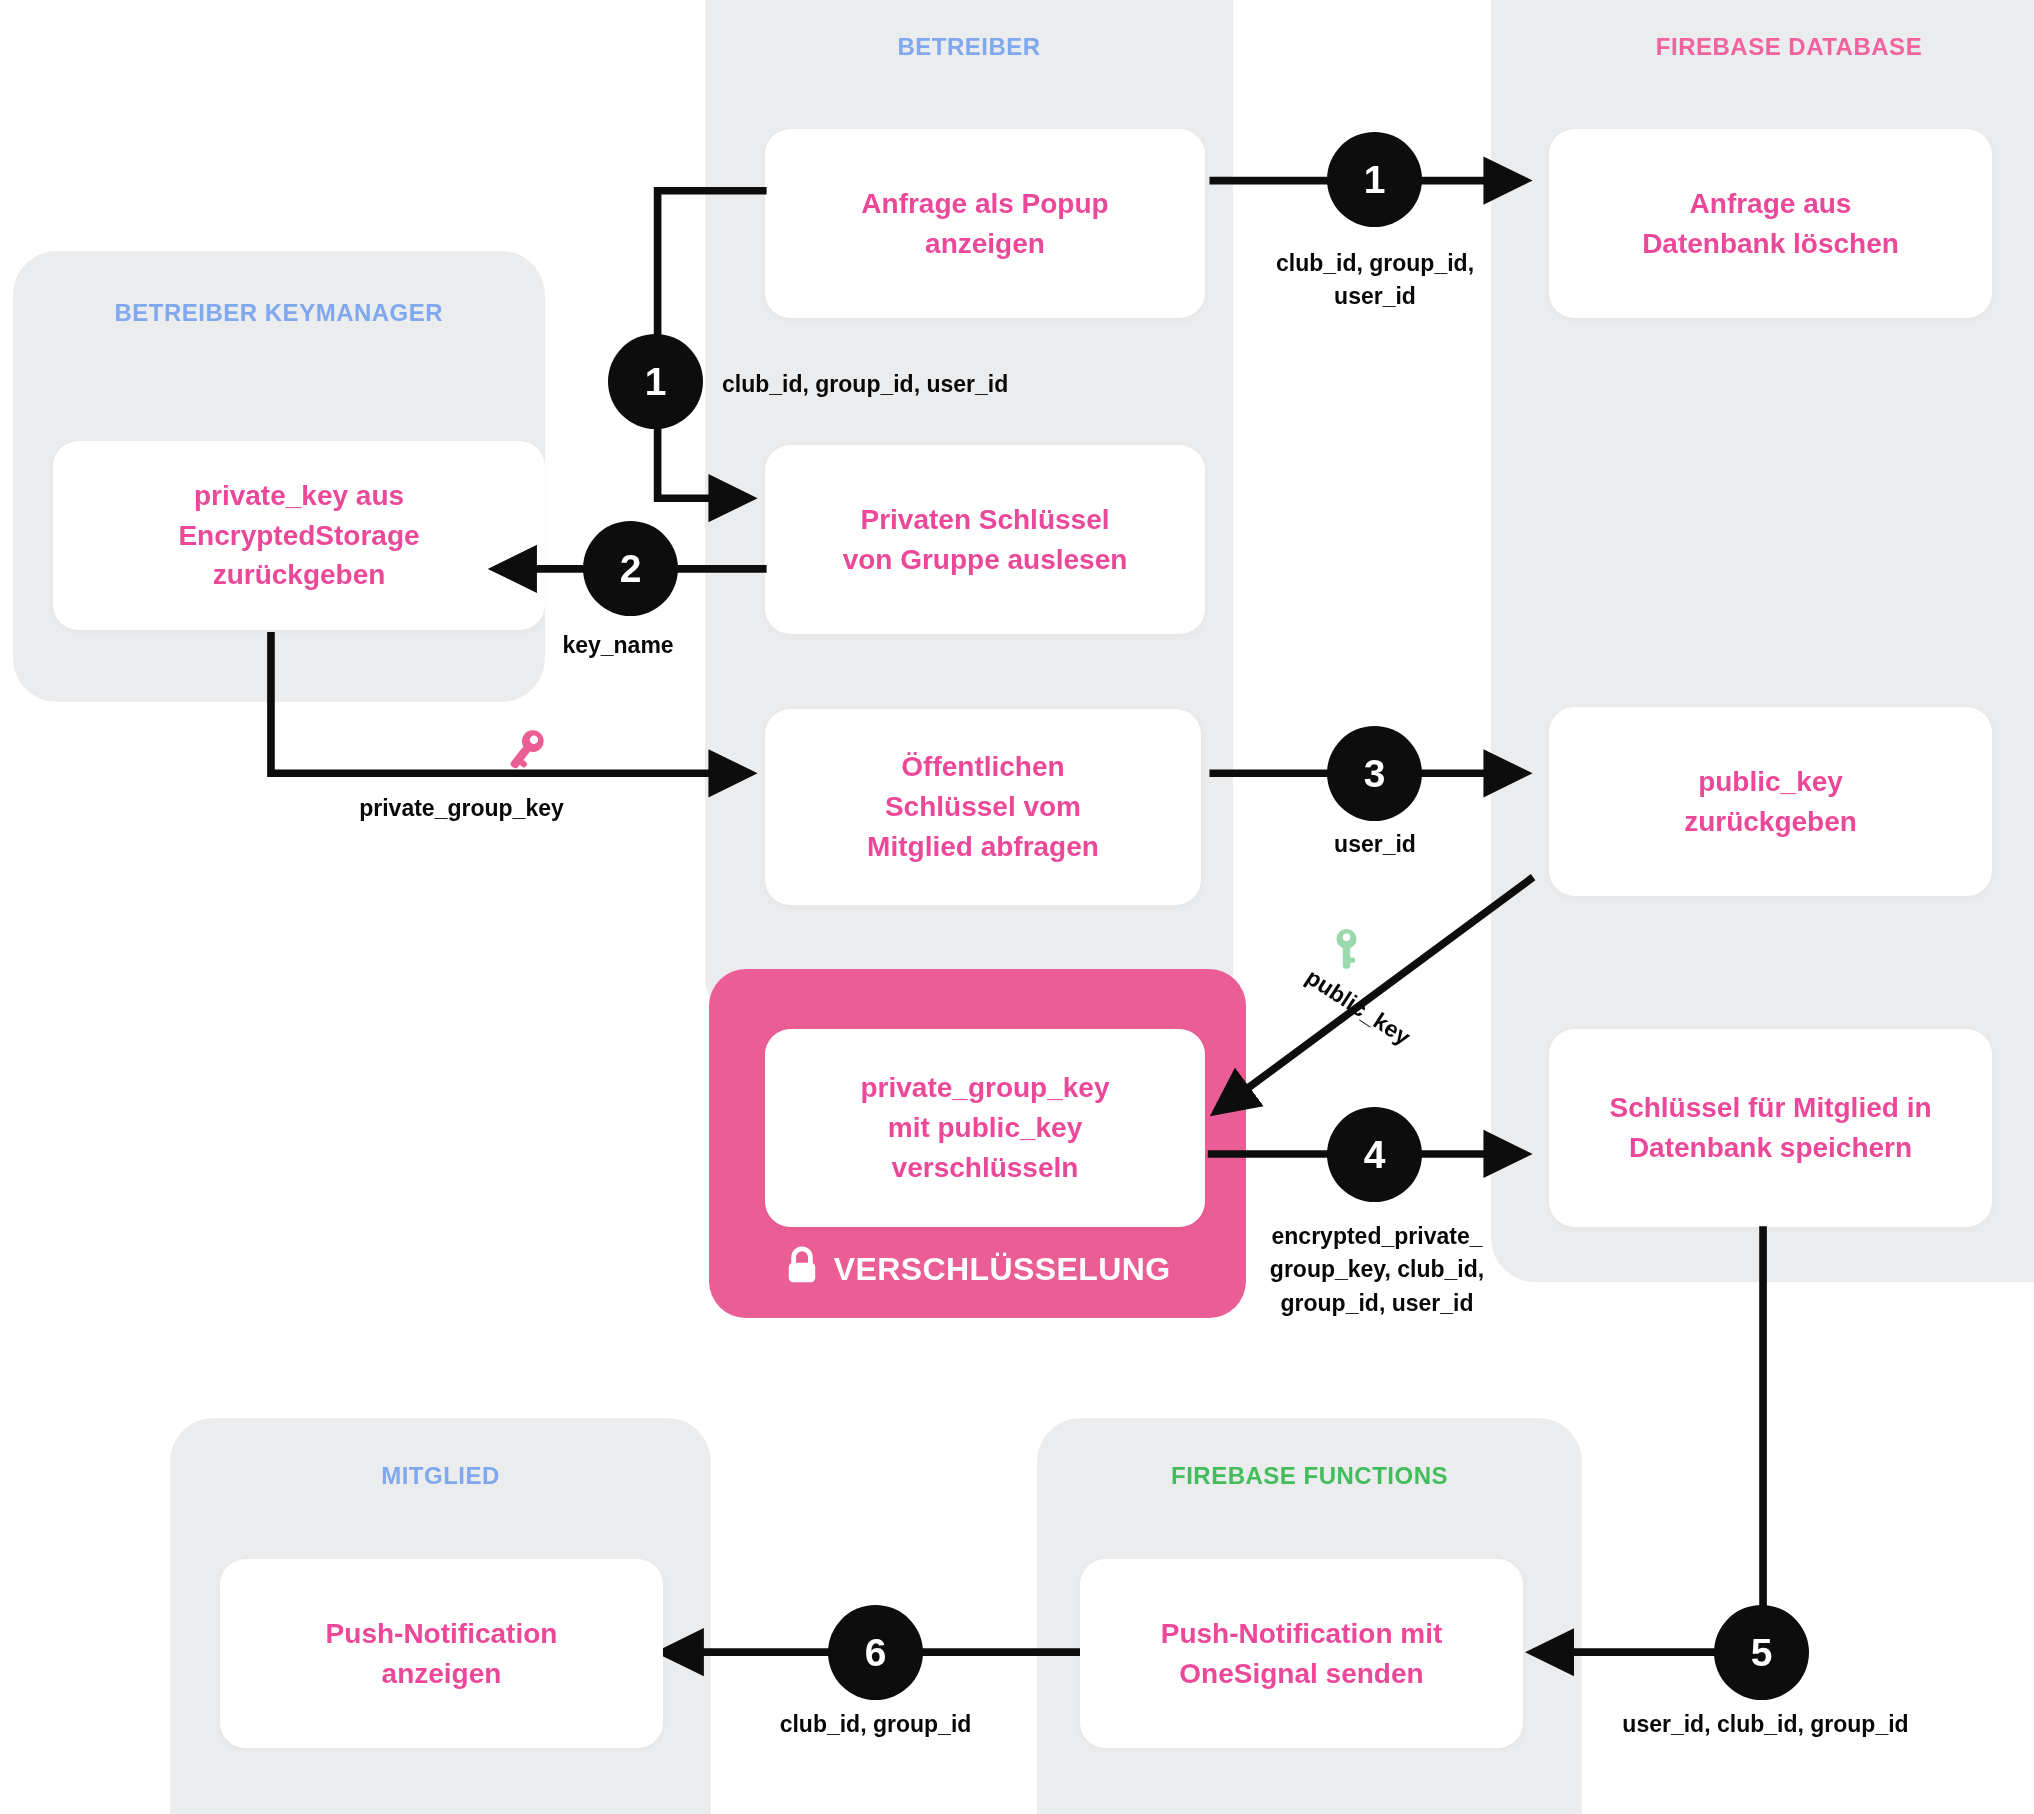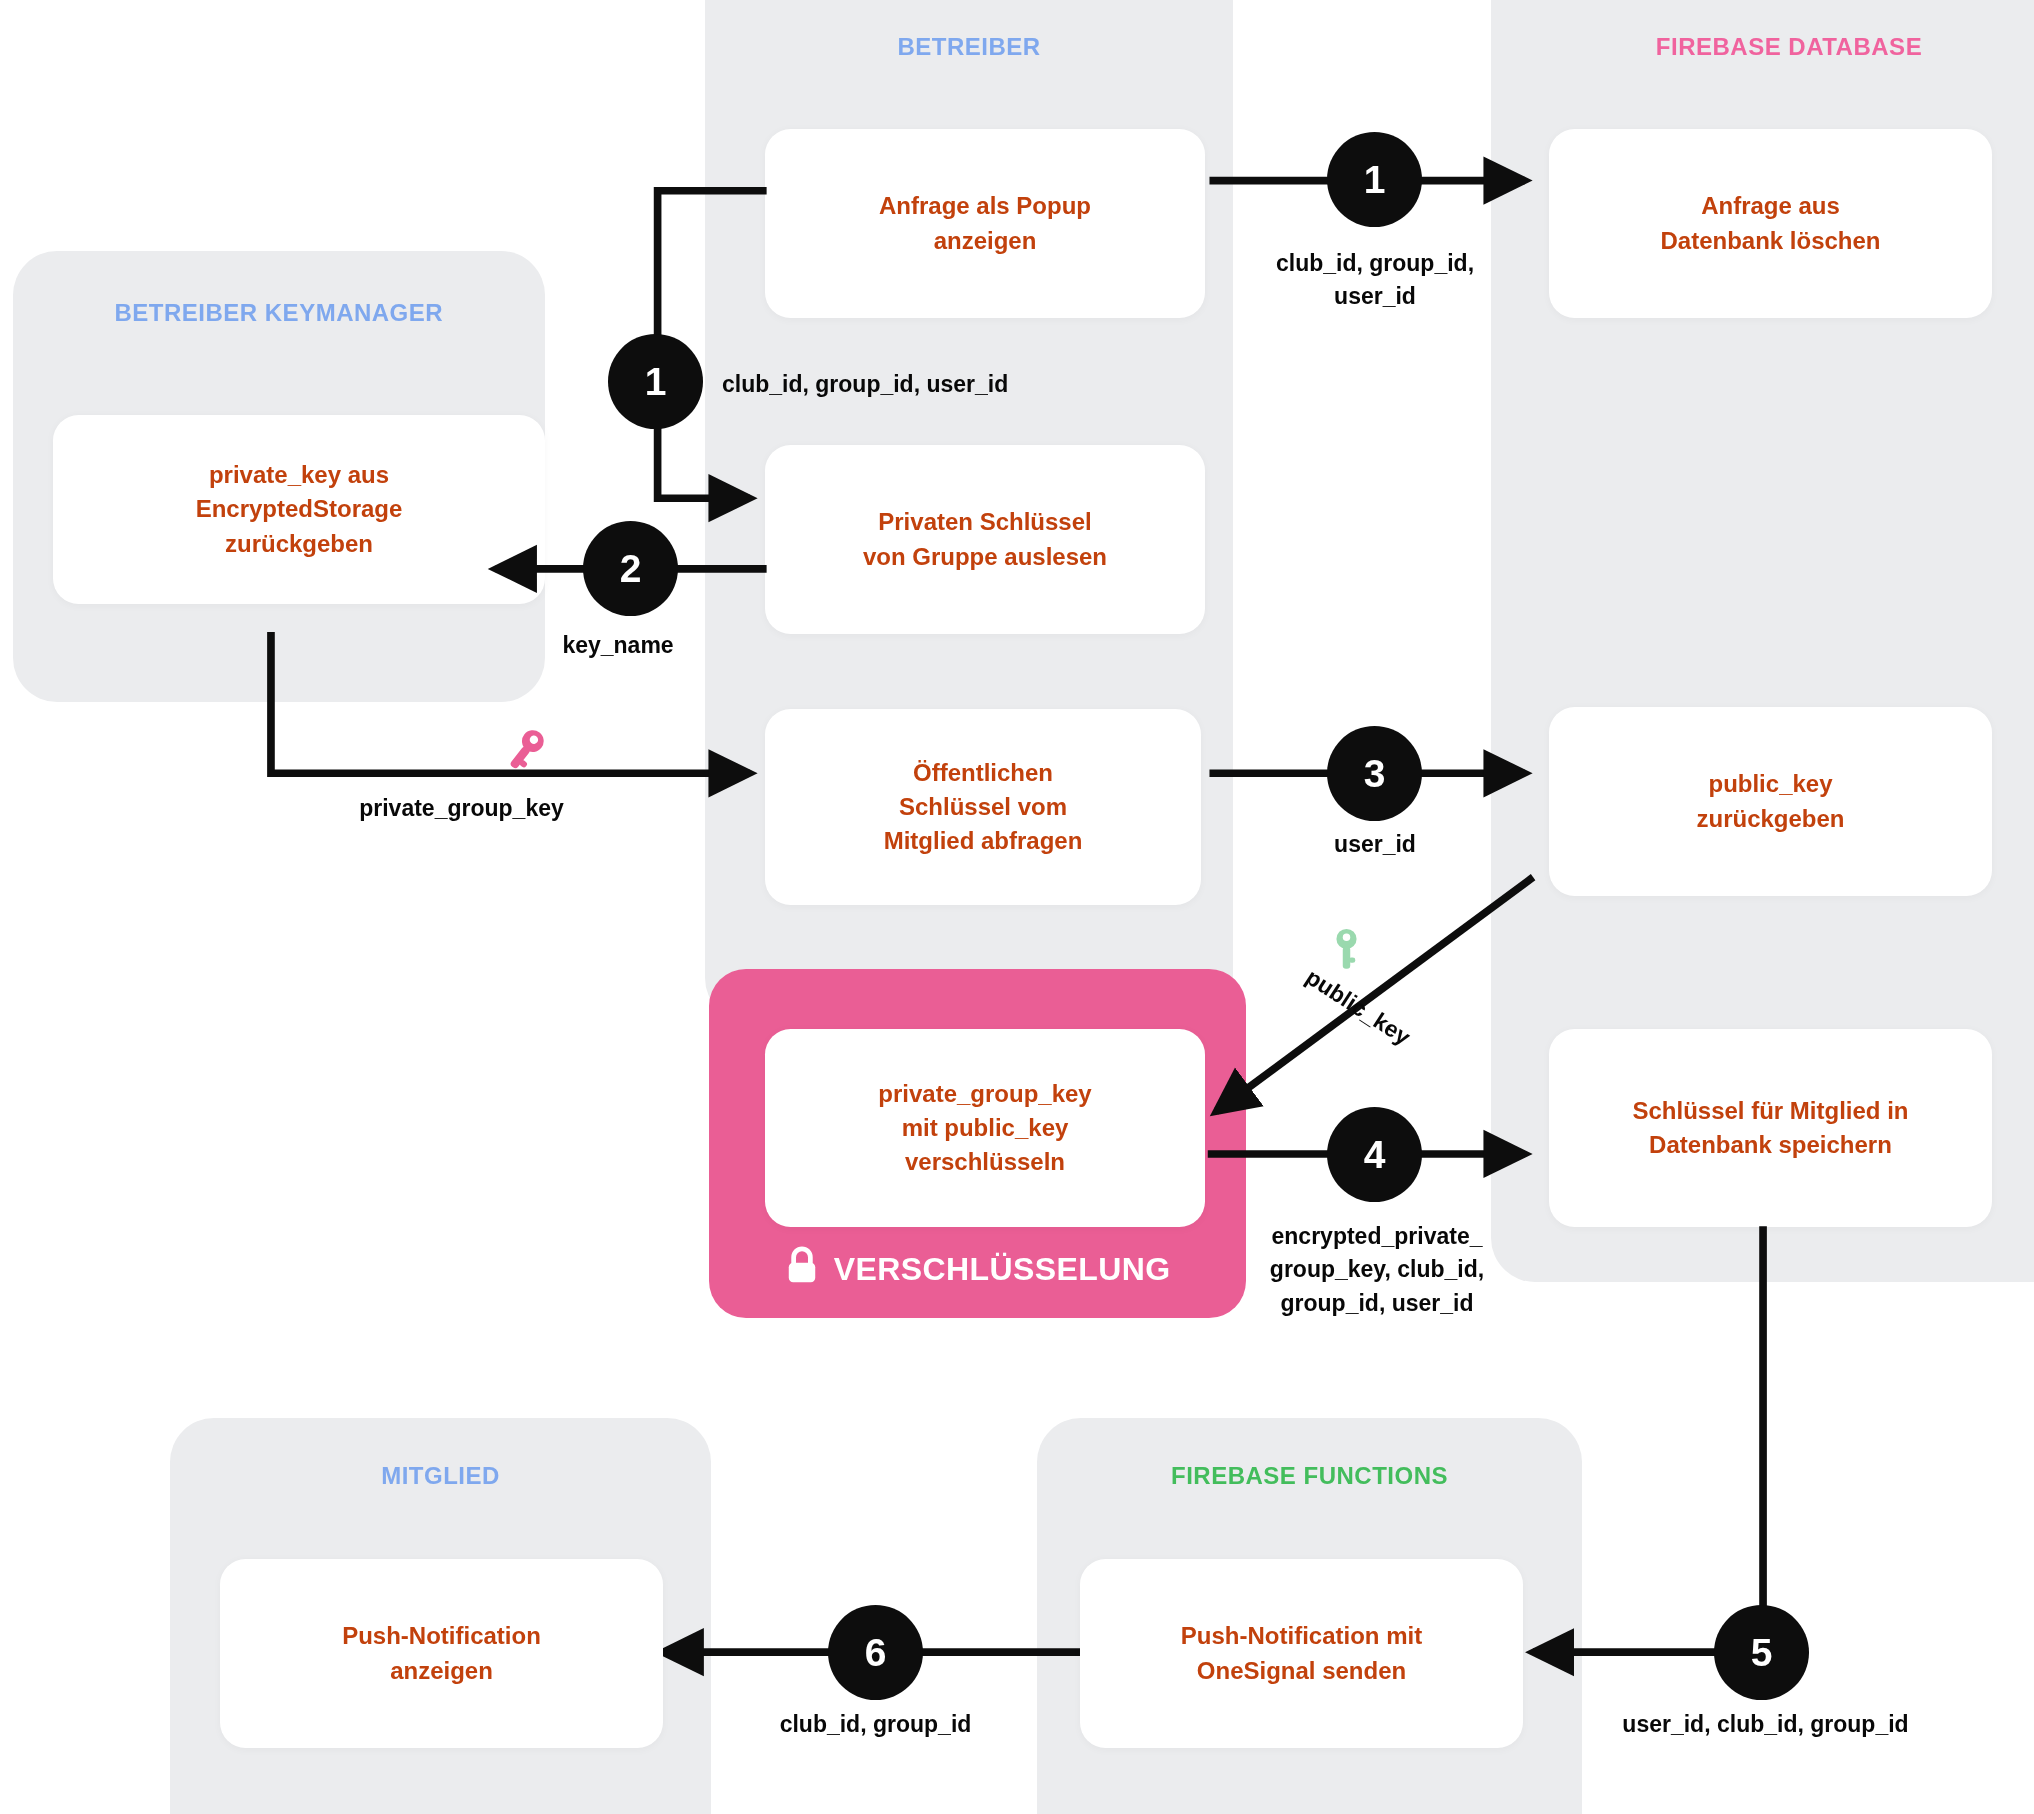--- a/index.html
+++ b/index.html
@@ -32,23 +32,23 @@
 
   
   .node {
     position: absolute;
     background: #ffffff;
     border-radius: 25.6px;
     display: flex;
     align-items: center;
     justify-content: center;
     text-align: center;
-    color: #c2410c;
+    color: #ec4899;
     font-weight: 700;
-    font-size: 24px;
+    font-size: 28px;
     line-height: 1.42;
     padding: 8.5px 15.3px;
     box-shadow: 0 1.7px 8.5px rgba(0,0,0,0.035);
   }
 
   
   .encrypt-group {
     position: absolute;
     background: #ea5e95;
     border-radius: 37px;
@@ -159,21 +159,21 @@
       <path d="M 1800 1030 L 1428 1305" marker-end="url(#ah)"></path>
 
       <path d="M 1418 1355 L 1790 1355" marker-end="url(#ah)"></path>
 
       <path d="M 2070 1440 L 2070 1940 L 1800 1940" marker-end="url(#ah)"></path>
 
       <path d="M 1268 1940 L 778 1940" marker-end="url(#ah)"></path>
     </g>
   </svg>
 
-  <div class="node" style="left:53px; top:415px; width:492px; height:189px; white-space:pre-line;">private_key aus
+  <div class="node" style="left:53px; top:441px; width:492px; height:189px; white-space:pre-line;">private_key aus
 EncryptedStorage
 zurückgeben</div>
 
   <div class="node" style="left:765px; top:129px; width:440px; height:189px; white-space:pre-line;">Anfrage als Popup
 anzeigen</div>
 
   <div class="node" style="left:765px; top:445px; width:440px; height:189px; white-space:pre-line;">Privaten Schlüssel
 von Gruppe auslesen</div>
 
   <div class="node" style="left:765px; top:709px; width:436px; height:196px; white-space:pre-line;">Öffentlichen

